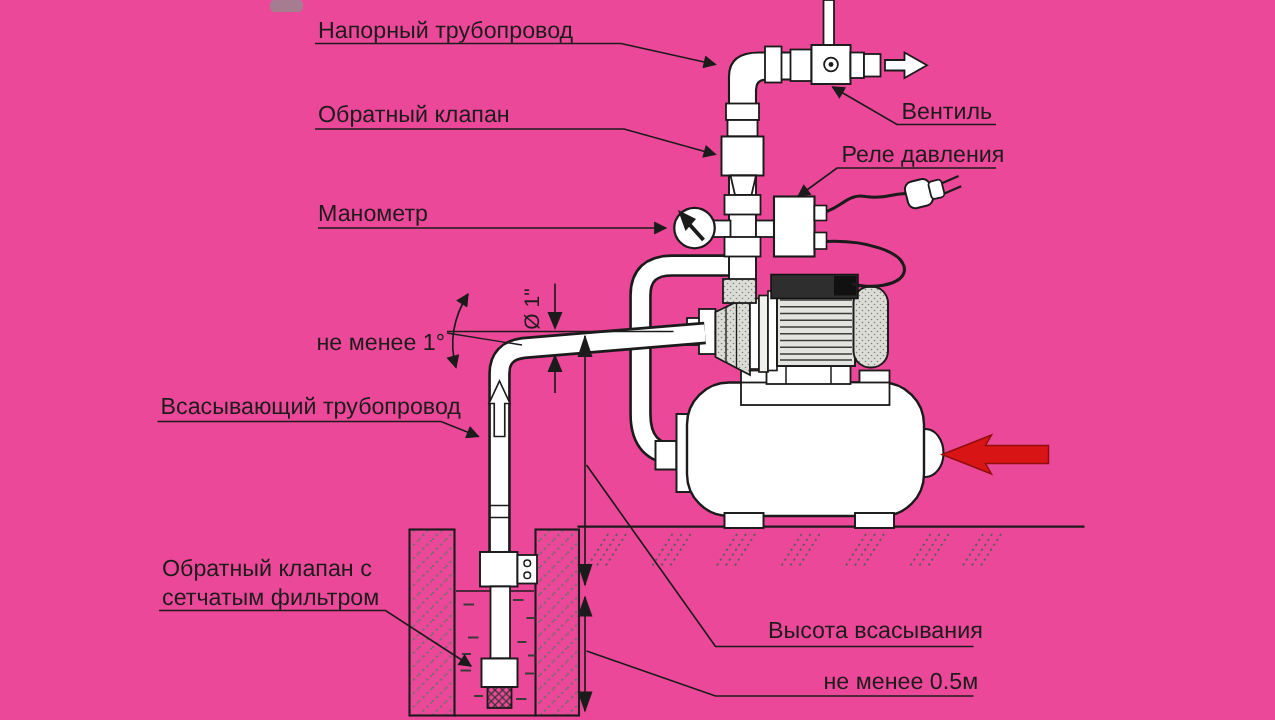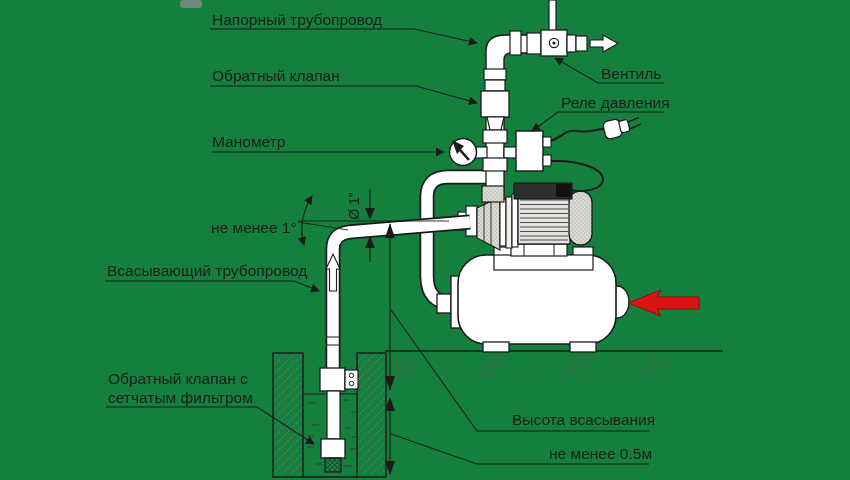--- a/index.html
+++ b/index.html
@@ -1,16 +1,16 @@
 <!DOCTYPE html>
 <html><head>
 <meta charset="utf-8">
 <style>
   html,body{margin:0;padding:0;background:#ffffff;}
-  .stage{position:relative;width:850px;height:480px;background:#15803d;overflow:hidden;
+  .stage{position:relative;width:850px;height:480px;background:#ec4899;overflow:hidden;
          font-family:"Liberation Sans", sans-serif;}
   svg{display:block;}
   .lbl{font-family:"Liberation Sans", sans-serif;font-size:15.5px;fill:#1c1c1c;}
   .lbl-sm{font-family:"Liberation Sans", sans-serif;font-size:14px;fill:#1c1c1c;}
 </style>
 </head>
 <body>
 
 <div class="stage">
 <svg width="850" height="480" viewBox="0 0 850 480">

